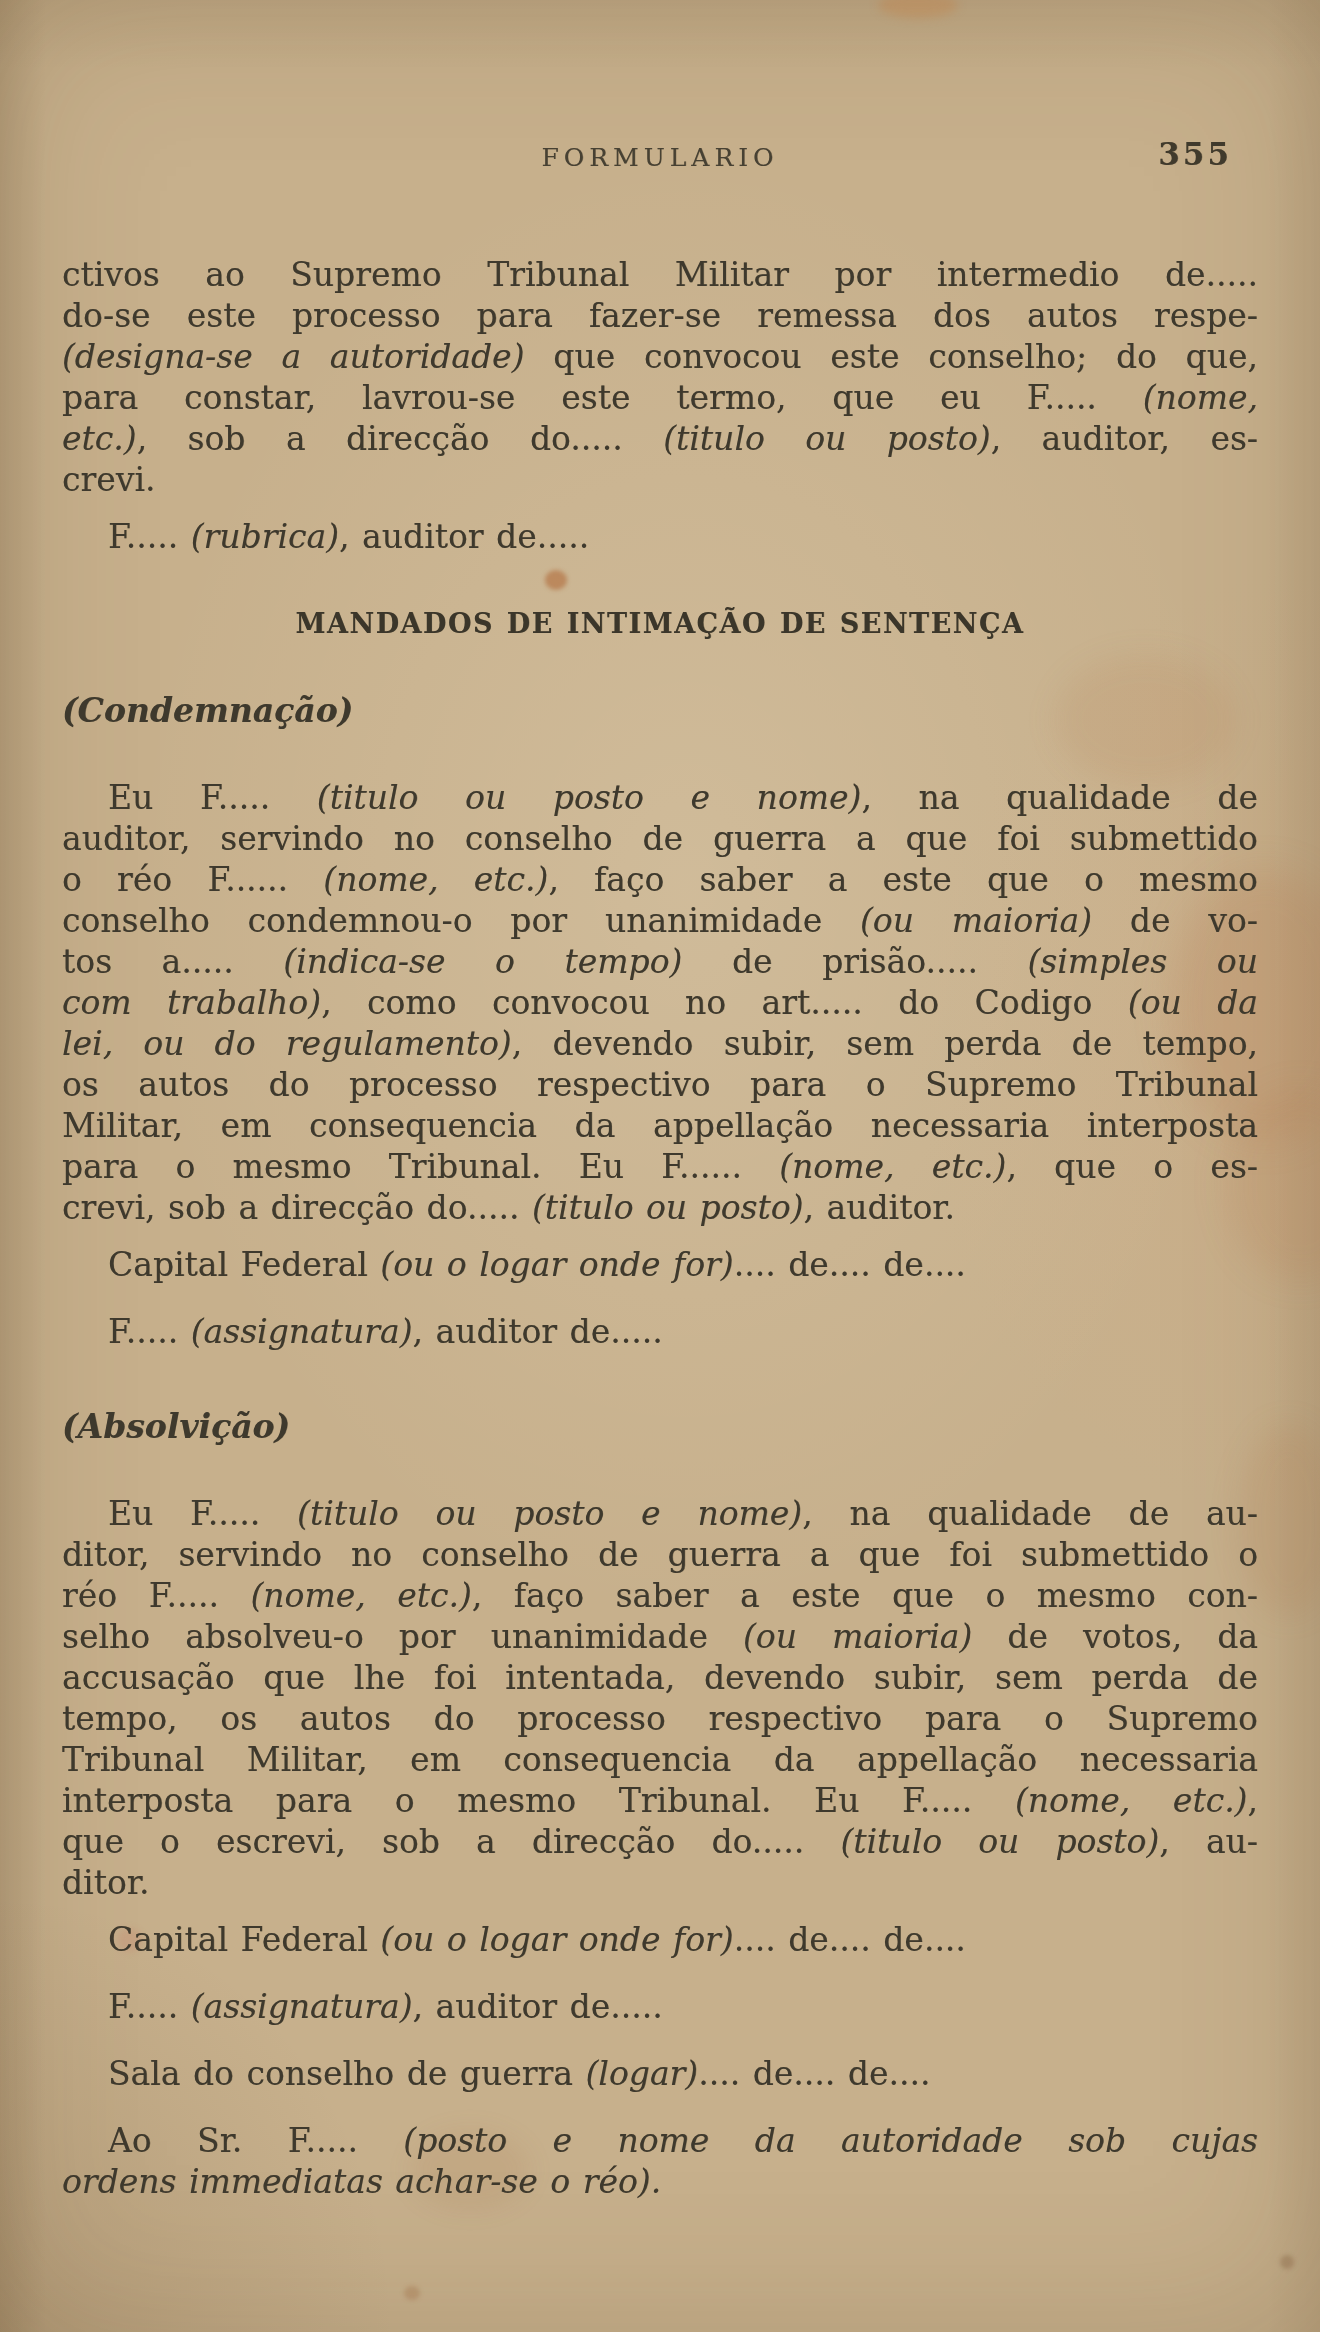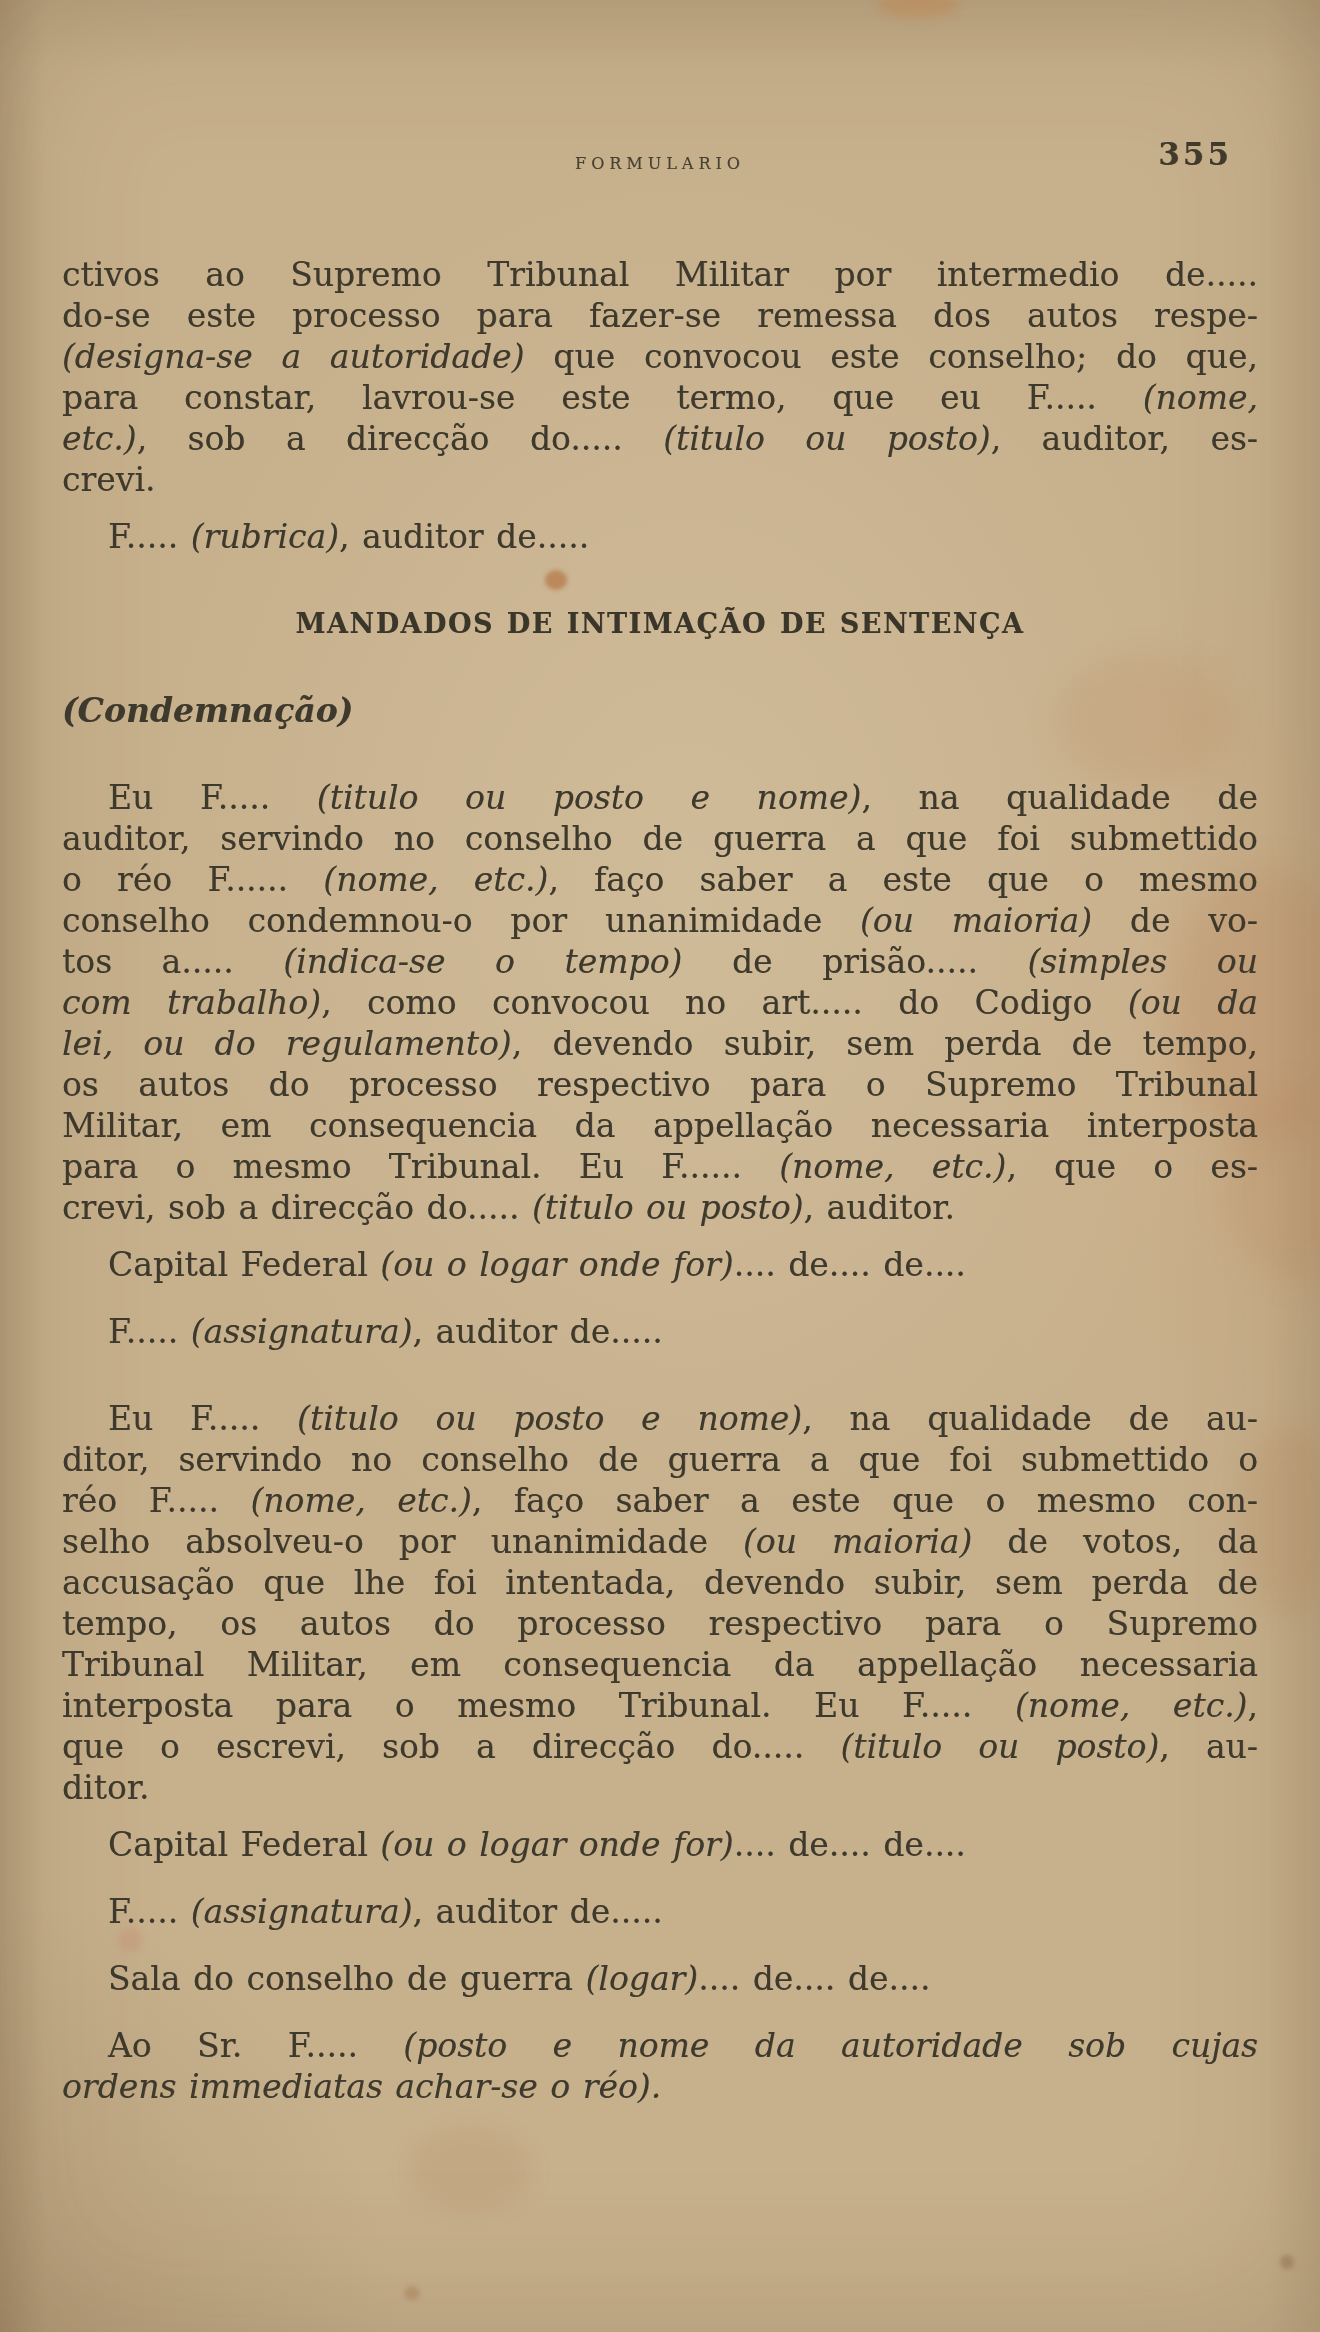--- a/index.html
+++ b/index.html
@@ -17,22 +17,22 @@
       linear-gradient(270deg, rgba(90,62,32,0.08), rgba(90,62,32,0) 4%),
       linear-gradient(180deg, rgba(96,70,38,0.08), rgba(96,70,38,0) 3%),
       #c7b08c;
     box-shadow:inset 0 0 160px rgba(88,62,32,0.22);
     color:#3e392d;
   }
   .stain{position:absolute;border-radius:50%;pointer-events:none;}
   
   .running-head{position:absolute;top:138px;left:62px;width:1196px;height:40px;}
   .rh-title{
-    position:absolute;left:50%;top:16px;transform:translateX(-50%);
-    font-size:16px;letter-spacing:5px;font-weight:400;color:#474133;
+    position:absolute;left:50%;top:5px;transform:translateX(-50%);
+    font-size:25px;letter-spacing:5px;font-weight:400;color:#474133;
     text-shadow:0.4px 0.4px 0 rgba(60,50,32,0.35);
   }
   .rh-page{
     position:absolute;right:26px;top:-2px;
     font-size:31px;font-weight:700;letter-spacing:3px;color:#403a2c;
     text-shadow:0.4px 0.4px 0 rgba(60,50,32,0.35);
   }
   
   .text-block{
     position:absolute;left:62px;top:254px;width:1196px;
@@ -111,20 +111,21 @@
       </div>
 
     <div class="blk mt-sm">
         <div class="ln ind last"><span>Capital Federal </span><span class="it">(ou o logar onde for)</span><span>.... de.... de....</span></div>
       </div>
 
     <div class="blk mt-md">
         <div class="ln ind last"><span>F..... </span><span class="it">(assignatura)</span><span>, auditor de.....</span></div>
       </div>
 
+    <h3 class="subheading mt-xl">(Absolvição)</h3>
 
     <div class="blk mt-lg">
         <div class="ln ind"><span>Eu F..... </span><span class="it">(titulo ou posto e nome)</span><span>, na qualidade de au-</span></div>
         <div class="ln"><span>ditor, servindo no conselho de guerra a que foi submettido o</span></div>
         <div class="ln"><span>réo F..... </span><span class="it">(nome, etc.)</span><span>, faço saber a este que o mesmo con-</span></div>
         <div class="ln"><span>selho absolveu-o por unanimidade </span><span class="it">(ou maioria)</span><span> de votos, da</span></div>
         <div class="ln"><span>accusação que lhe foi intentada, devendo subir, sem perda de</span></div>
         <div class="ln"><span>tempo, os autos do processo respectivo para o Supremo</span></div>
         <div class="ln"><span>Tribunal Militar, em consequencia da appellação necessaria</span></div>
         <div class="ln"><span>interposta para o mesmo Tribunal. Eu F..... </span><span class="it">(nome, etc.)</span><span>,</span></div>

